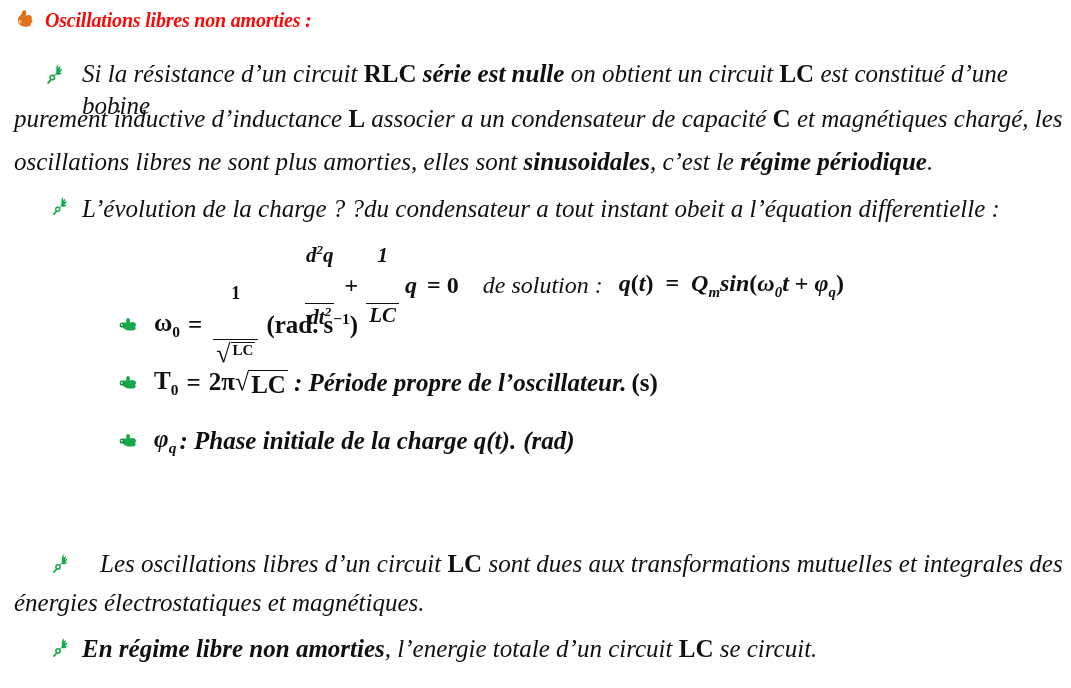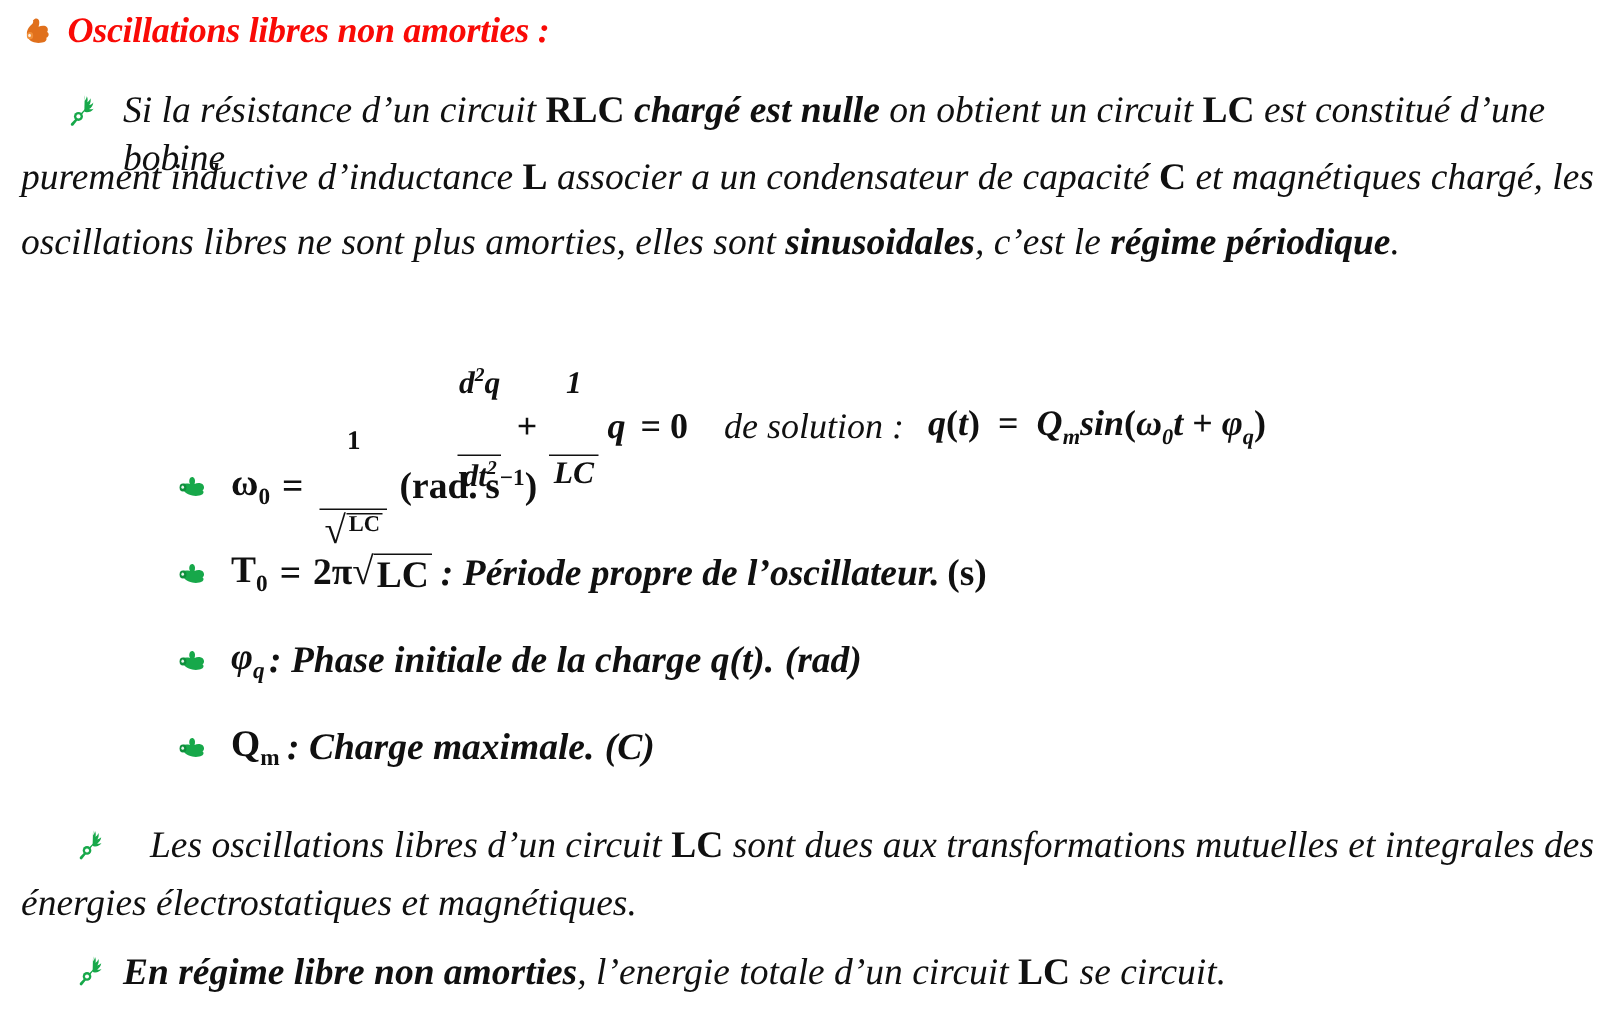--- a/index.html
+++ b/index.html
@@ -35,21 +35,21 @@
     left: 14px;
     top: 8px;
     display: flex;
     align-items: center;
     gap: 9px;
   }
   .title-text {
     color: #f90a06;
     font-weight: bold;
     font-style: italic;
-    font-size: 24px;
+    font-size: 20px;
     font-family: "Liberation Serif", "DejaVu Serif", serif;
     letter-spacing: -0.2px;
     white-space: nowrap;
   }
 
   
   .icon {
     display: inline-block;
     vertical-align: middle;
     flex: 0 0 auto;
@@ -169,32 +169,45 @@
       <svg width="22" height="24" viewBox="0 0 22 24">
         <g fill="#17a84a">
           <path d="M10.5 1.5c.3 1.3.2 2.6-.2 3.8.9-.9 1.4-2.0 1.6-3.2.6 1.3.7 2.7.3 4.0 1.0-.6 1.7-1.5 2.1-2.6.4 1.6.1 3.2-.8 4.5 1.1-.2 2.0-.8 2.7-1.7-.1 1.9-1.2 3.5-2.8 4.4 1.0.3 2.0.2 3.0-.2-1.0 1.6-2.8 2.5-4.7 2.4l-1.5-.4z"></path>
           <path d="M11.2 11.0 L3.0 21.5 c-.4.5-1.1.5-1.5.1-.4-.4-.4-1.1.0-1.5 L11.0 10.3 z"></path>
           <circle cx="6.3" cy="15.6" r="3.0" fill="#17a84a"></circle>
           <circle cx="6.3" cy="15.6" r="1.4" fill="#ffffff"></circle>
         </g>
       </svg>
     </span>
     <span class="ptext" style="padding-left:36px; text-indent:0;">
-      <span class="up b" style="font-style:italic;font-weight:normal;">Si la résistance d’un circuit </span><span class="b up">RLC</span><span style="font-style:italic;"> </span><span class="bi">chargé est nulle</span><span style="font-style:italic;"> on obtient un circuit </span><span class="b up">LC</span><span style="font-style:italic;"> est constitué d’une bobine</span>
+      <span class="up b" style="font-style:italic;font-weight:normal;">Si la résistance d’un circuit </span><span class="b up">RLC</span><span style="font-style:italic;"> </span><span class="bi">série est nulle</span><span style="font-style:italic;"> on obtient un circuit </span><span class="b up">LC</span><span style="font-style:italic;"> est constitué d’une bobine</span>
     </span>
   </div>
 
   <div class="wrapline" style="left:14px; top:106px;">
     <span style="font-style:italic;">purement inductive d’inductance </span><span class="b up">L</span><span style="font-style:italic;"> associer a un condensateur de capacité </span><span class="b up">C</span><span style="font-style:italic;"> et magnétiques chargé, les</span>
   </div>
 
   <div class="wrapline" style="left:14px; top:149px;">
     <span style="font-style:italic;">oscillations libres ne sont plus amorties, elles sont </span><span class="bi">sinusoidales</span><span style="font-style:italic;">, c’est le </span><span class="bi">régime périodique</span><span style="font-style:italic;">.</span>
   </div>
 
+  <div class="para" style="left:52px; top:193px;">
+    <span class="quill icon" style="left:0px; top:2px;">
+      <svg width="20" height="22" viewBox="0 0 22 24">
+        <g fill="#17a84a">
+          <path d="M10.5 1.5c.3 1.3.2 2.6-.2 3.8.9-.9 1.4-2.0 1.6-3.2.6 1.3.7 2.7.3 4.0 1.0-.6 1.7-1.5 2.1-2.6.4 1.6.1 3.2-.8 4.5 1.1-.2 2.0-.8 2.7-1.7-.1 1.9-1.2 3.5-2.8 4.4 1.0.3 2.0.2 3.0-.2-1.0 1.6-2.8 2.5-4.7 2.4l-1.5-.4z"></path>
+          <path d="M11.2 11.0 L3.0 21.5 c-.4.5-1.1.5-1.5.1-.4-.4-.4-1.1.0-1.5 L11.0 10.3 z"></path>
+          <circle cx="6.3" cy="15.6" r="3.0" fill="#17a84a"></circle>
+          <circle cx="6.3" cy="15.6" r="1.4" fill="#ffffff"></circle>
+        </g>
+      </svg>
+    </span>
+    <span class="ptext" style="padding-left:30px; white-space:nowrap;">L’évolution de la charge ? ?du condensateur a tout instant obeit a l’équation differentielle :</span>
+  </div>
 
   <div class="equation">
     <span class="frac">
       <span class="num">d<span class="sup">2</span>q</span>
       <span class="den">dt<span class="sup">2</span></span>
     </span>
     <span style="margin:0 5px;">+</span>
     <span class="frac">
       <span class="num">1</span>
       <span class="den">LC</span>
@@ -268,36 +281,20 @@
           </g>
         </svg>
       </span>
       <span class="bcontent">
         <span class="sym" style="font-style:italic;">φ<span class="sub">q</span></span>
         <span class="desc" style="margin-left:3px;">: Phase initiale de la charge q(t).</span>
         <span class="desc" style="margin-left:7px;font-family:Liberation Serif, serif;">(rad)</span>
       </span>
     </div>
 
-    <div class="bitem">
-      <span class="icon">
-        <svg width="24" height="18" viewBox="0 0 24 18">
-          <g fill="#17a84a">
-            <path d="M2.5 7.0c2.0-.6 4.1-.8 6.1-.4-.5-1.0-.6-2.2-.2-3.2.4-1.0 1.4-1.6 2.3-1.2.8.3 1.2 1.2 1.3 2.1.1.8-.1 1.6-.3 2.3 1.2-.4 2.6-.7 3.9-.4 1.4.3 2.3 1.3 2.4 2.4.1.9-.3 1.7-1.0 2.2.7.5.9 1.4.5 2.1-.5.9-1.6 1.3-2.7 1.5-2.3.4-4.8.2-6.9-.7-1.9-.8-3.4-2.2-4.3-3.9-.4-.8-.6-1.6-.6-2.4z"></path>
-            <ellipse cx="4.0" cy="9.0" rx="2.3" ry="2.6" fill="#0f8f3c"></ellipse>
-            <ellipse cx="3.8" cy="8.8" rx="0.9" ry="1.1" fill="#ffffff" opacity="0.9"></ellipse>
-          </g>
-        </svg>
-      </span>
-      <span class="bcontent">
-        <span class="sym">Q<span class="sub">m</span></span>
-        <span class="desc" style="margin-left:5px;">: Charge maximale.</span>
-        <span class="desc" style="margin-left:7px;">(C)</span>
-      </span>
-    </div>
 
   </div>
 
   <div class="para" style="left:52px; top:548px;">
     <span class="quill icon" style="left:0px; top:4px;">
       <svg width="21" height="23" viewBox="0 0 22 24">
         <g fill="#17a84a">
           <path d="M10.5 1.5c.3 1.3.2 2.6-.2 3.8.9-.9 1.4-2.0 1.6-3.2.6 1.3.7 2.7.3 4.0 1.0-.6 1.7-1.5 2.1-2.6.4 1.6.1 3.2-.8 4.5 1.1-.2 2.0-.8 2.7-1.7-.1 1.9-1.2 3.5-2.8 4.4 1.0.3 2.0.2 3.0-.2-1.0 1.6-2.8 2.5-4.7 2.4l-1.5-.4z"></path>
           <path d="M11.2 11.0 L3.0 21.5 c-.4.5-1.1.5-1.5.1-.4-.4-.4-1.1.0-1.5 L11.0 10.3 z"></path>
           <circle cx="6.3" cy="15.6" r="3.0" fill="#17a84a"></circle>

